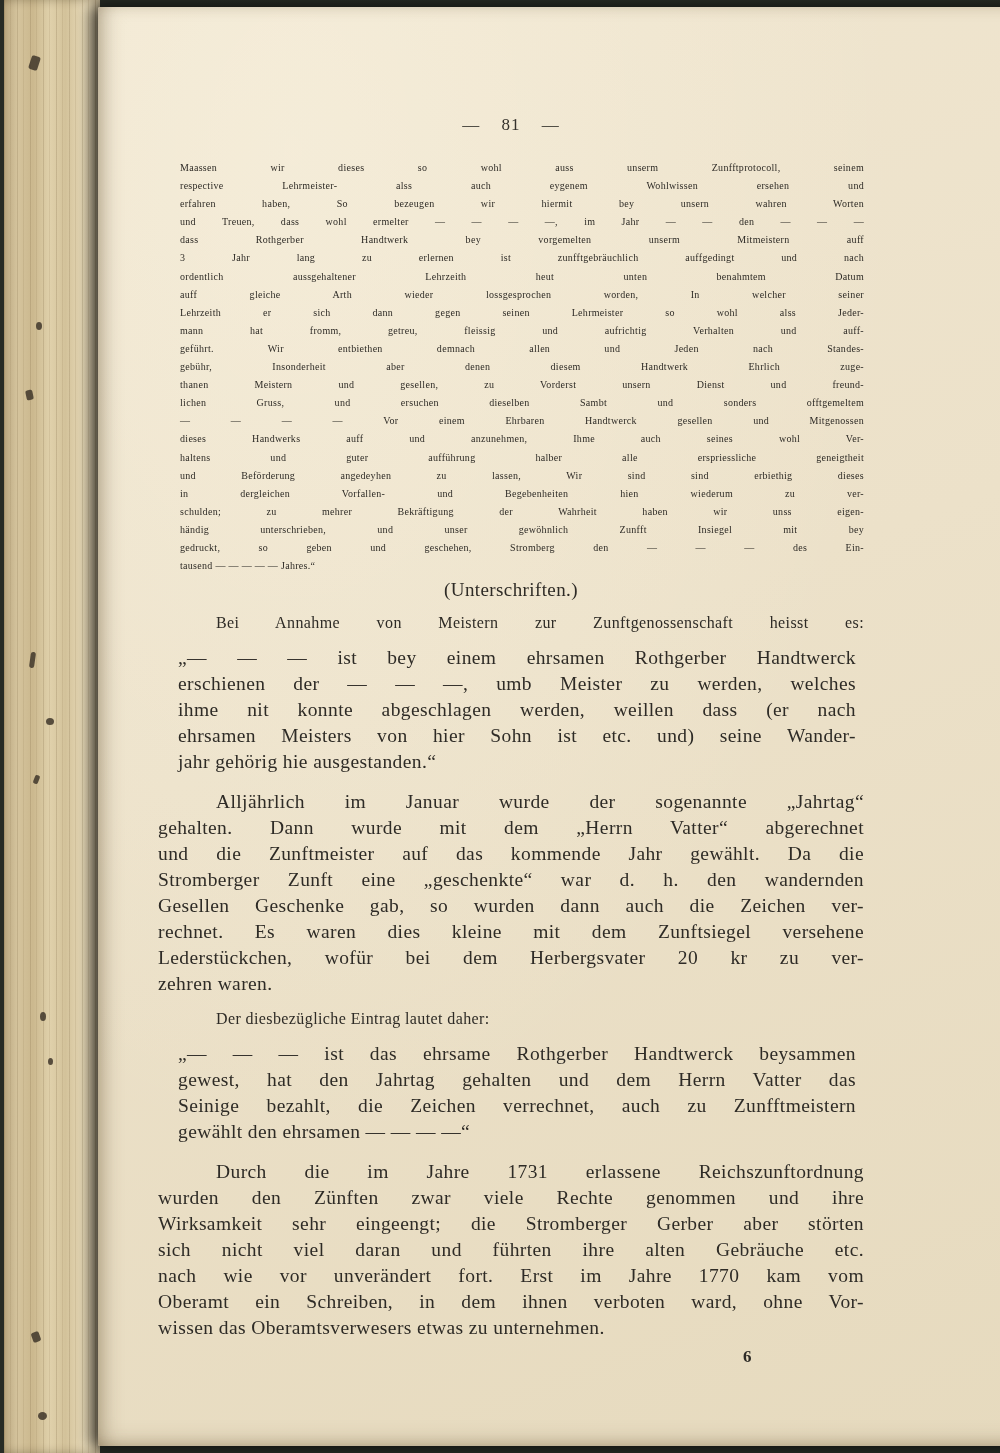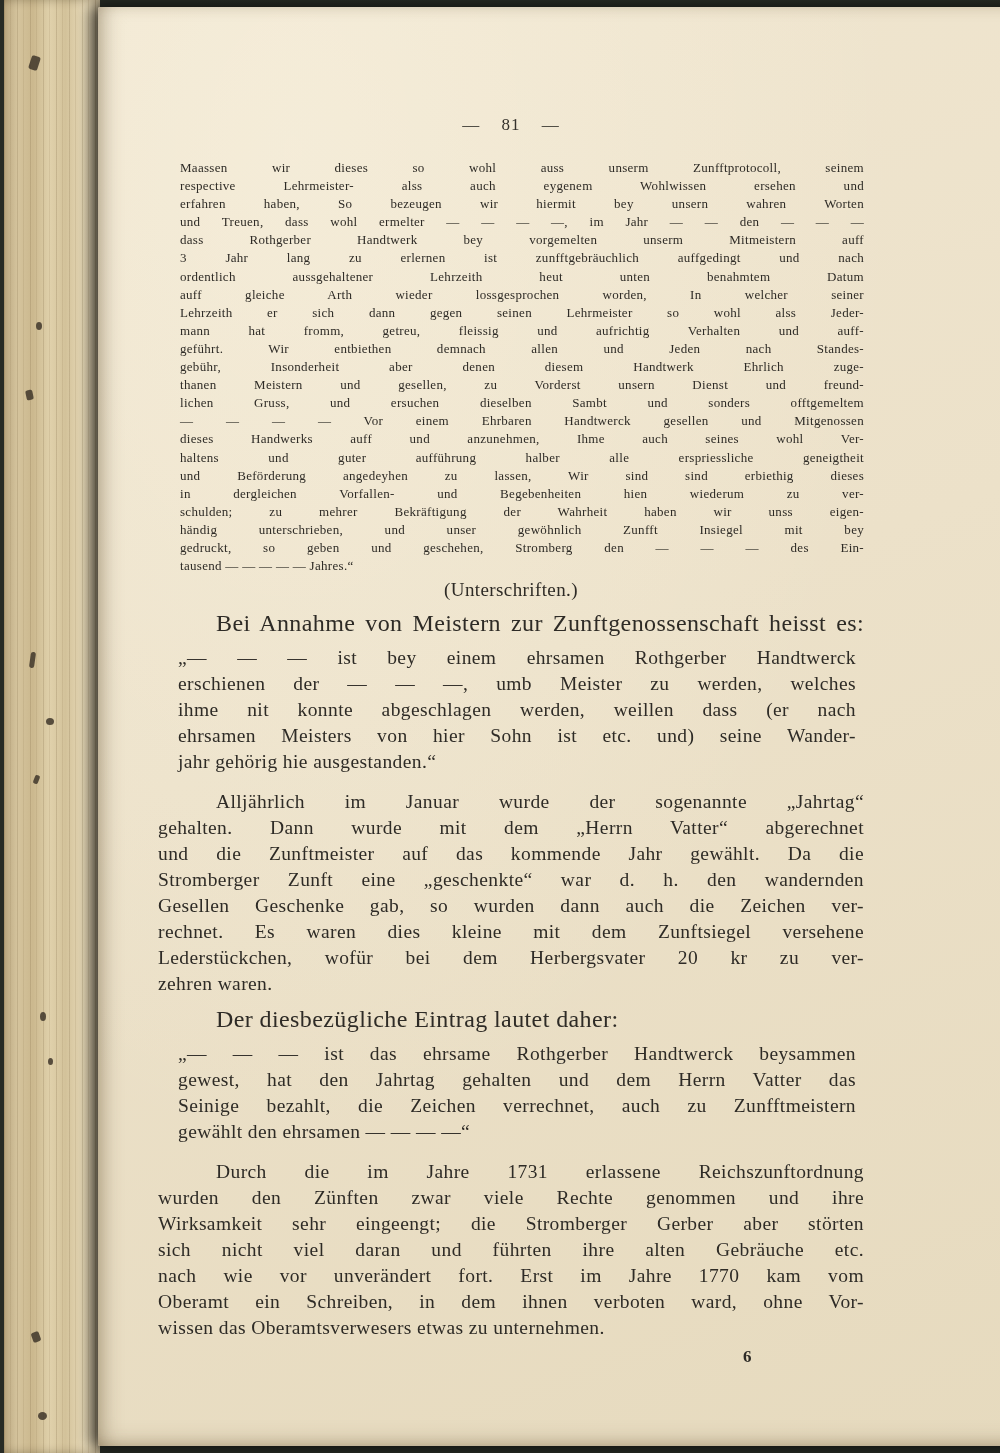--- a/index.html
+++ b/index.html
@@ -64,32 +64,32 @@
     text-align: center;
     font-size: 17px;
     word-spacing: 16px;
     letter-spacing: 1px;
     margin-bottom: 24px;
     color: #35322c;
   }
   .small-block {
     margin-left: 22px;
     width: 684px;
-    font-size: 13px;
+    font-size: 10px;
     line-height: 18.1px;
     letter-spacing: 0.3px;
   }
   .unterschriften {
     text-align: center;
     font-size: 19px;
     letter-spacing: 0.4px;
     margin-top: 4px;
   }
   .main-line {
-    font-size: 24px;
+    font-size: 16px;
     line-height: 26px;
     letter-spacing: 0.4px;
     margin-top: 9px;
   }
   .main-line.stretch {
     text-align: justify;
     text-align-last: justify;
   }
   .main-line.indent { text-indent: 58px; }
   .quote {

